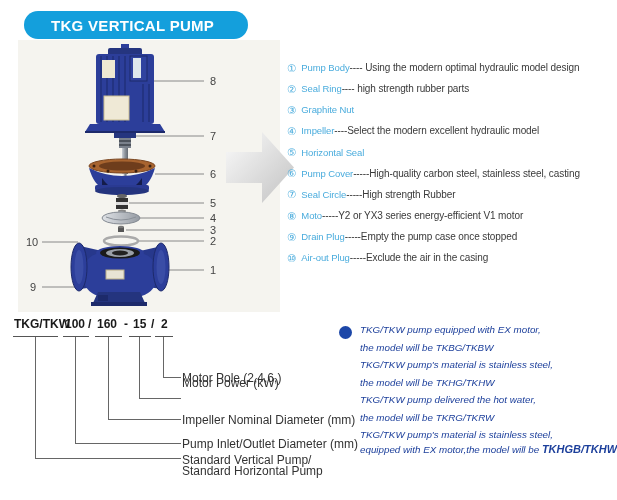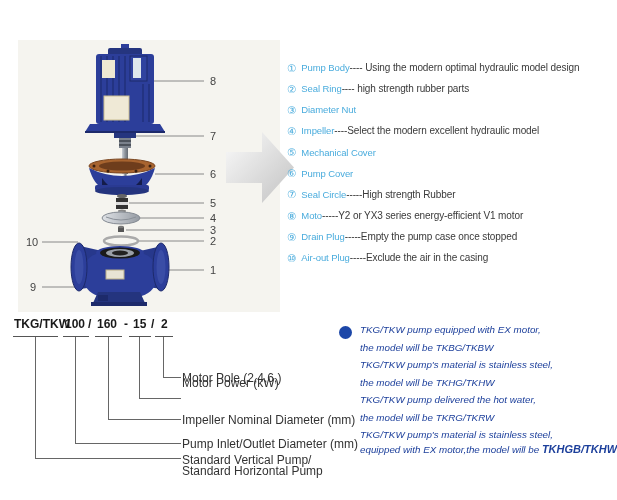--- a/index.html
+++ b/index.html
@@ -22,20 +22,23 @@
   .notes-line{position:absolute;left:360px;font-size:9.8px;color:#1c3f9b;white-space:nowrap;font-style:italic;}
   .bullet{position:absolute;left:339px;top:326px;width:13px;height:13px;border-radius:50%;background:#1c47a8;}
   .bold-model{font-weight:bold;font-size:11px;}
   svg text{font-family:"Liberation Sans", sans-serif;}
 </style>
 </head>
 <body>
 
 <div class="page">
 
+  <div class="banner">
+    <span>TKG VERTICAL PUMP</span>
+  </div>
 
   <div class="figure">
     <svg width="262" height="272" viewBox="0 0 262 272">
       <defs>
         <linearGradient id="shaftg" x1="0" y1="0" x2="1" y2="0">
           <stop offset="0" stop-color="#c8cdd3"></stop>
             <stop offset="0.5" stop-color="#8d949c"></stop>
             <stop offset="1" stop-color="#646a72"></stop>
         </linearGradient>
         <linearGradient id="impg" x1="0" y1="0" x2="1" y2="0">
@@ -170,34 +173,35 @@
         <span class="pname">Pump Body</span>
         <span class="pdesc"> ---- Using the modern optimal hydraulic model design</span>
       </div>
     <div class="prow">
         <span class="pnum">②</span>
         <span class="pname">Seal Ring</span>
         <span class="pdesc"> ---- high strength rubber parts</span>
       </div>
     <div class="prow">
         <span class="pnum">③</span>
-        <span class="pname">Diameter Nut</span>
+        <span class="pname">Graphite Nut</span>
       </div>
     <div class="prow">
         <span class="pnum">④</span>
         <span class="pname">Impeller</span>
         <span class="pdesc"> ----Select the modern excellent hydraulic model</span>
       </div>
     <div class="prow">
         <span class="pnum">⑤</span>
-        <span class="pname">Mechanical Cover</span>
+        <span class="pname">Horizontal Seal</span>
       </div>
     <div class="prow">
         <span class="pnum">⑥</span>
         <span class="pname">Pump Cover</span>
+        <span class="pdesc"> -----High-quality carbon steel, stainless steel, casting</span>
       </div>
     <div class="prow">
         <span class="pnum">⑦</span>
         <span class="pname">Seal Circle</span>
         <span class="pdesc"> -----High strength Rubber</span>
       </div>
     <div class="prow">
         <span class="pnum">⑧</span>
         <span class="pname">Moto</span>
         <span class="pdesc"> -----Y2 or YX3 series energy-efficient V1 motor</span>

